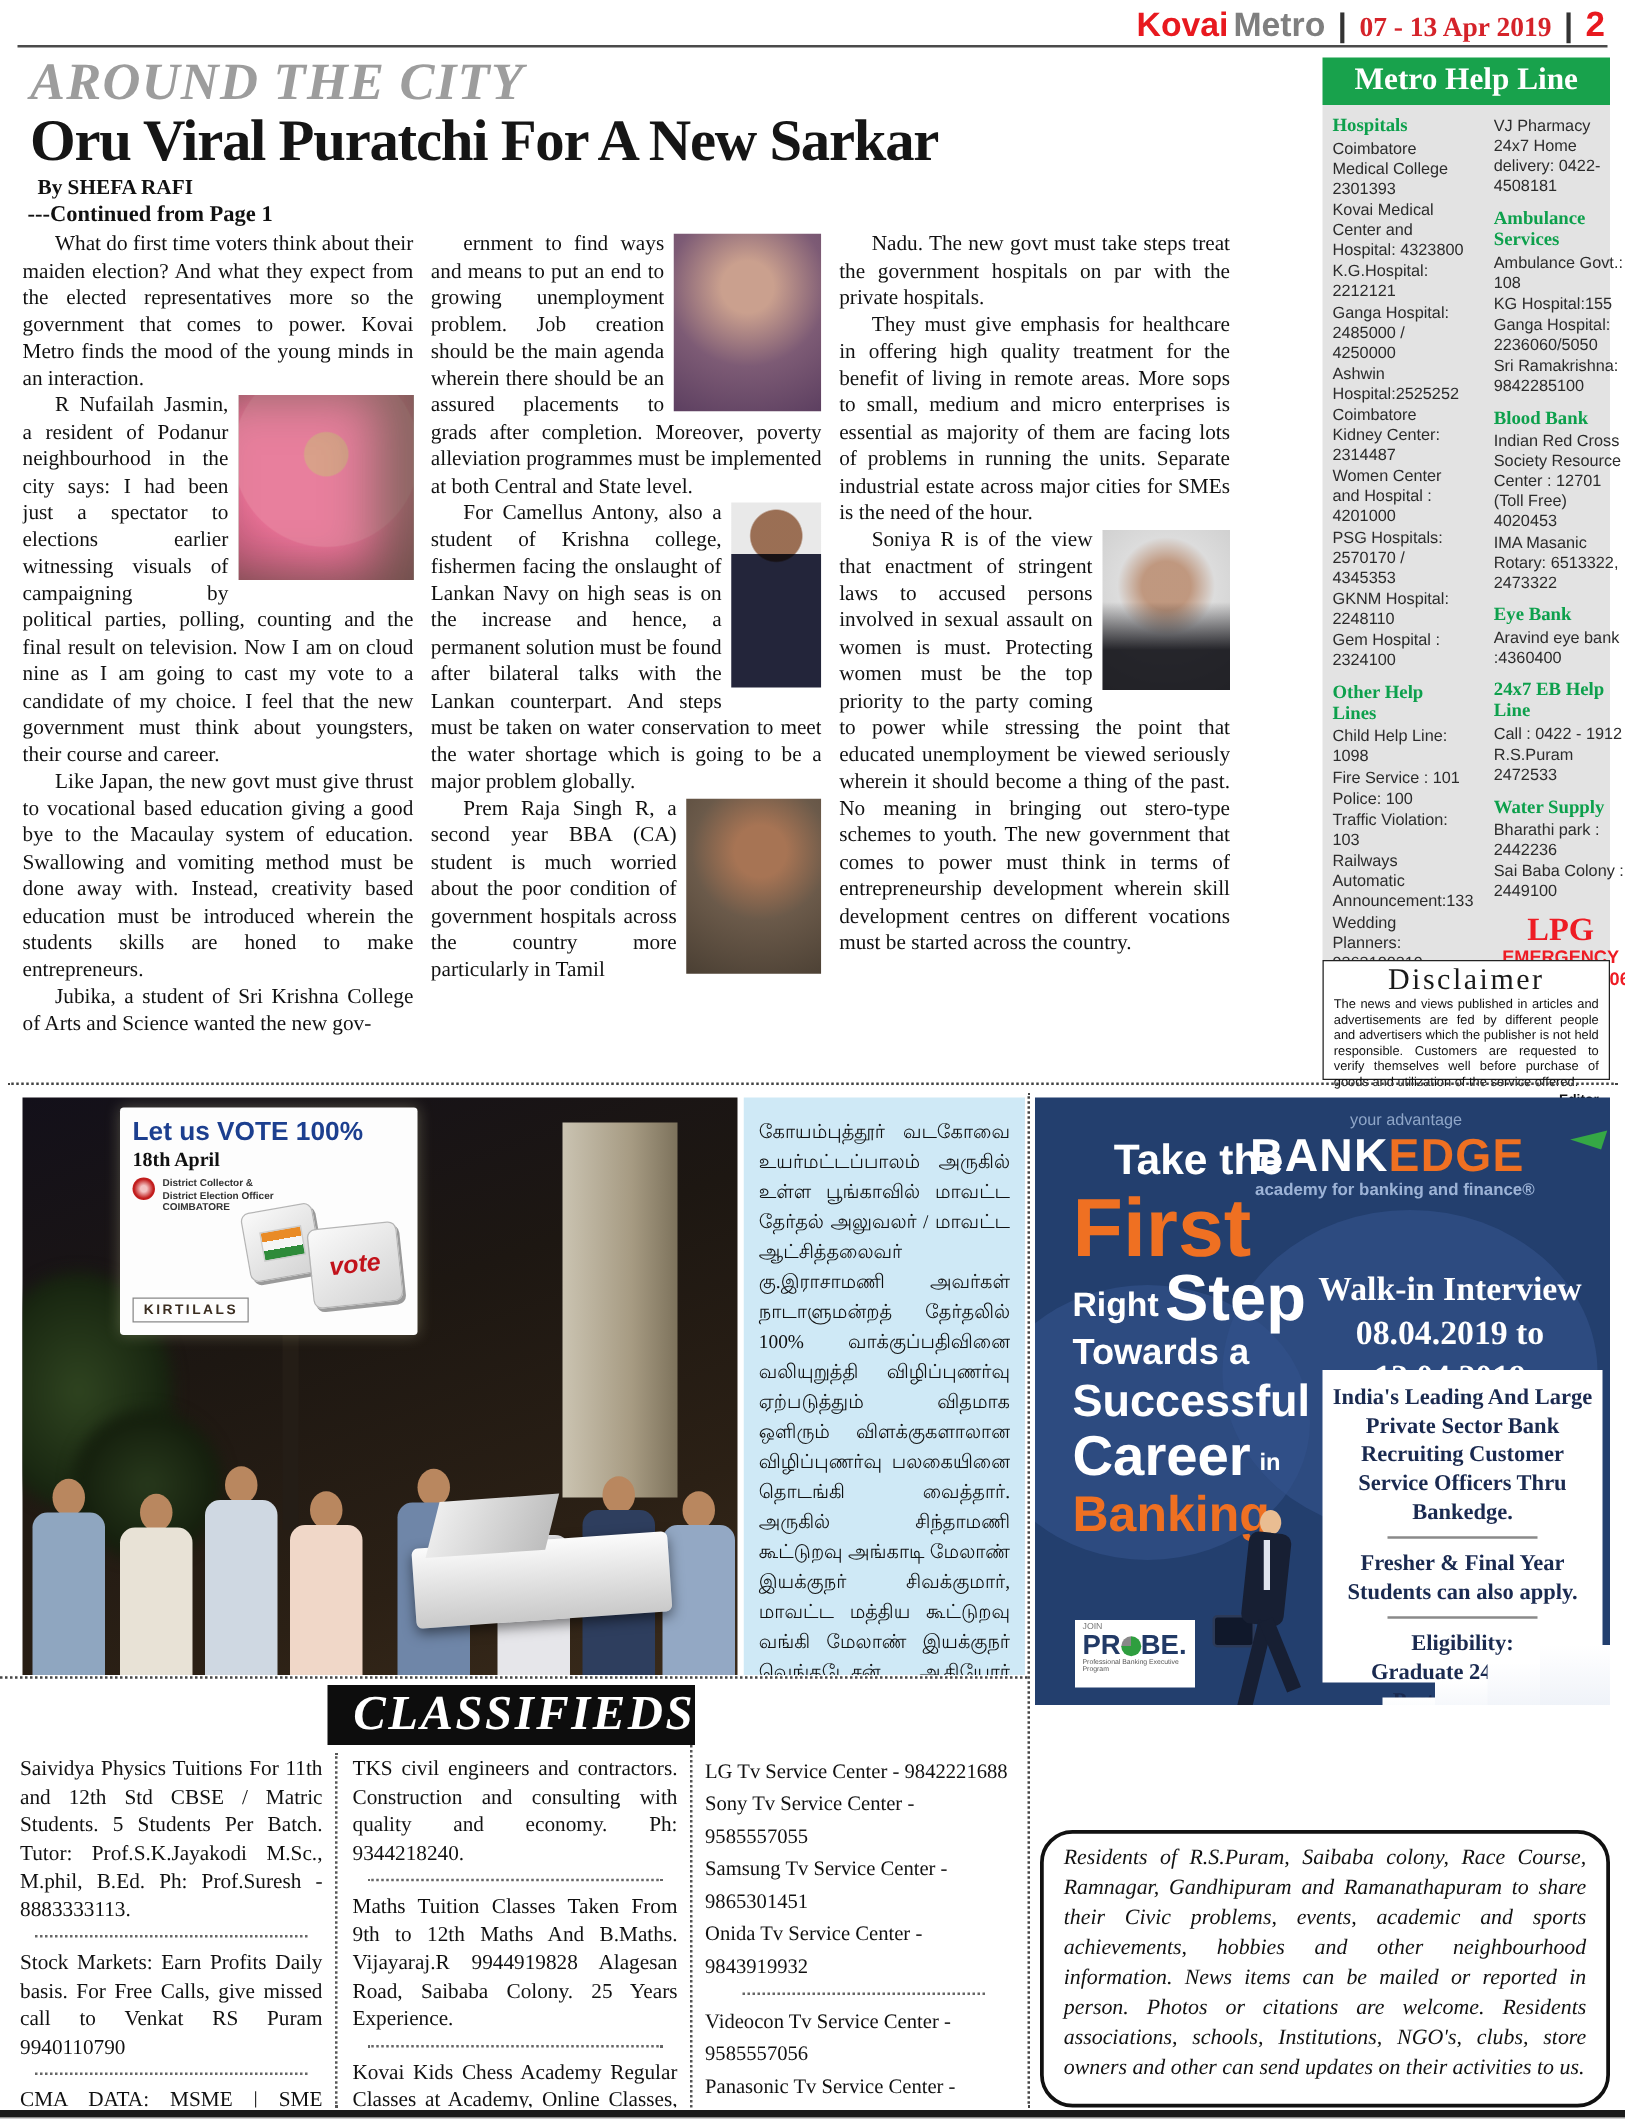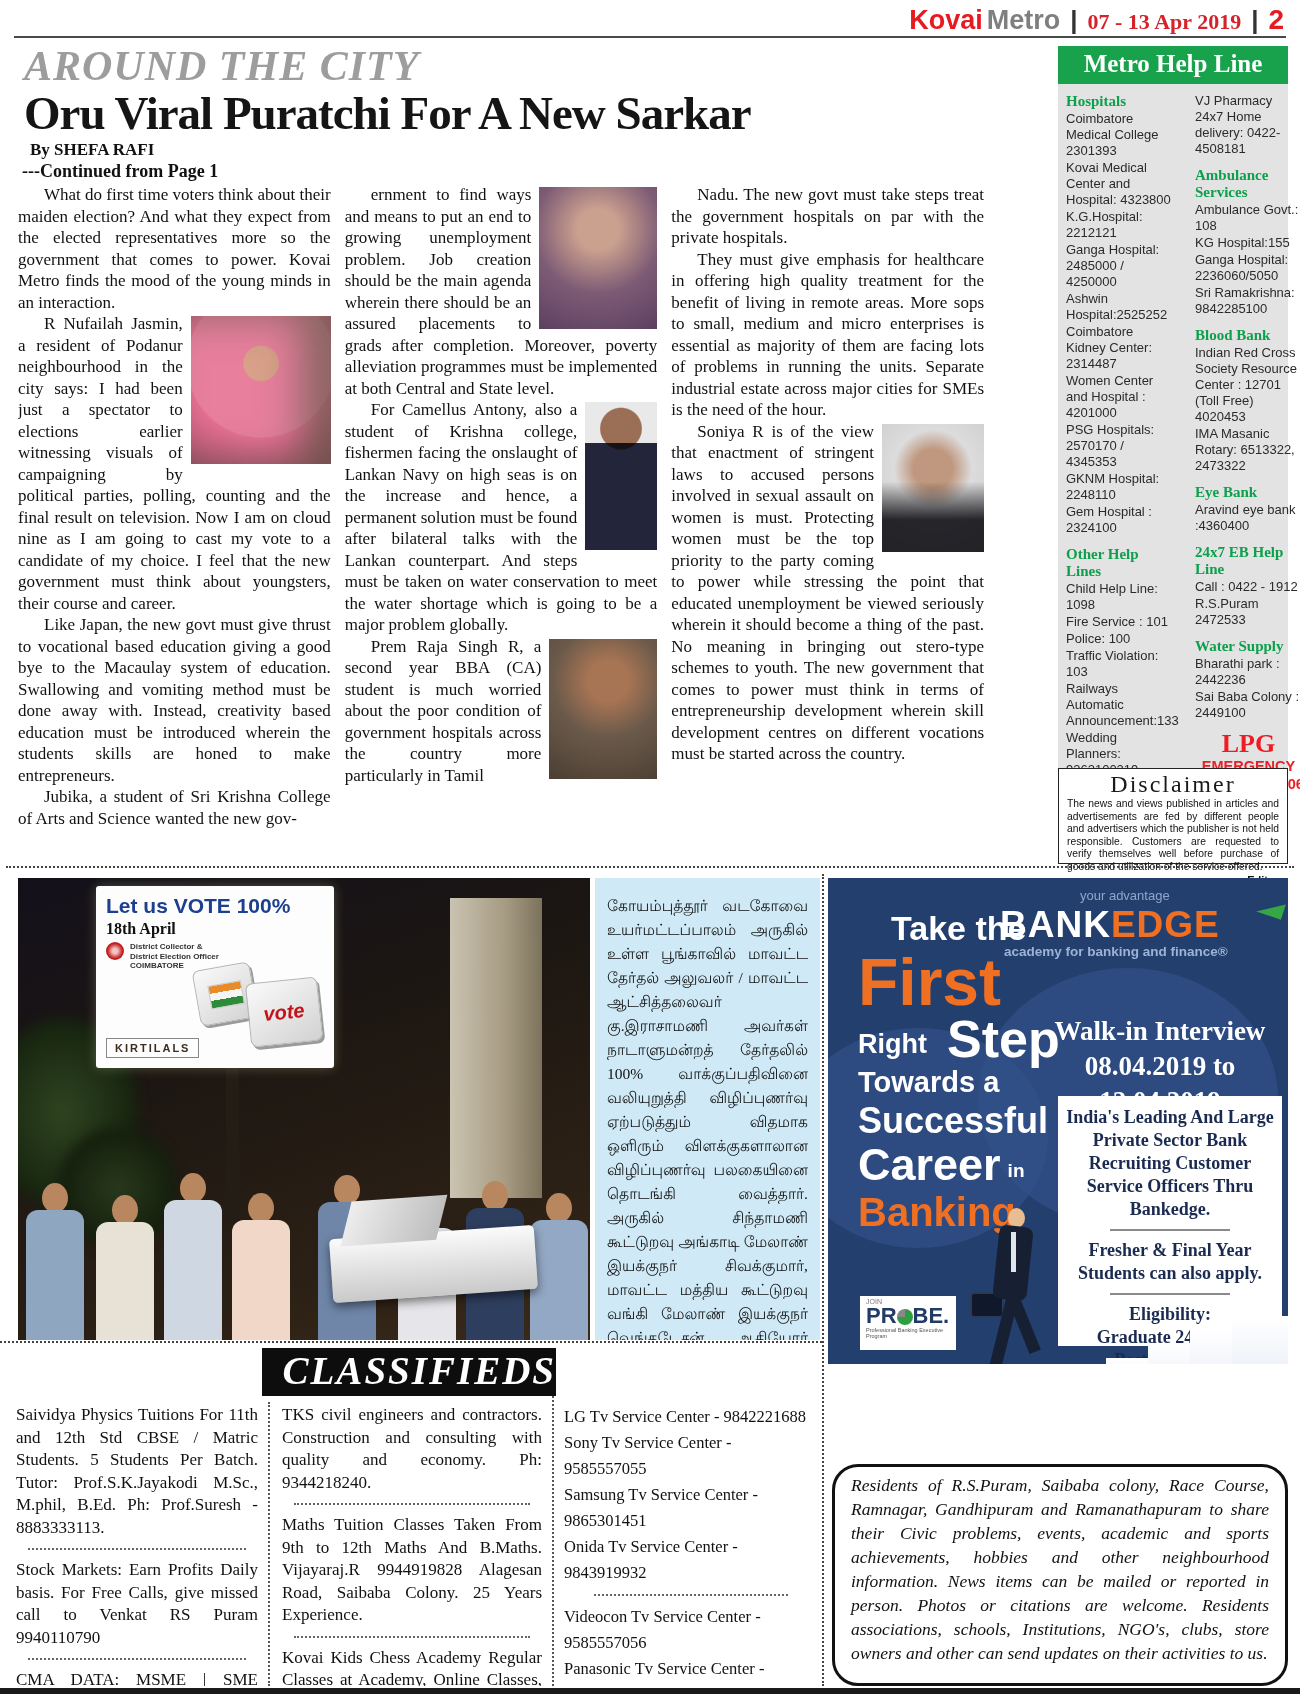--- a/index.html
+++ b/index.html
@@ -133,21 +133,21 @@
     font-weight:bold; font-size:37px; letter-spacing:1px; color:#fff; }
   .be-brand .edge { color:#ef7022; }
   .be-arrow { position:absolute; left:430px; top:22px; width:0; height:0;
     border-left:26px solid transparent; border-bottom:16px solid #35a845; transform:rotate(18deg); }
   .be-brandsub { position:absolute; left:176px; top:66px; color:#9db3d6; font-family:"Liberation Sans", sans-serif;
     font-size:13.5px; font-weight:bold; }
   .be-stack { position:absolute; left:30px; top:28px; width:200px; font-family:"Liberation Sans", sans-serif;
     font-weight:bold; color:#fff; }
   .bs-take { font-size:34px; line-height:44px;margin-left:33px; }
   .bs-first { font-size:66px; line-height:64px; color:#ef7022; }
-  .bs-rightstep { display:flex; align-items:flex-end; gap:20px; }
+  .bs-rightstep { display:flex; align-items:flex-end; gap:5px; }
   .bs-right { font-size:27px; line-height:40px; }
   .bs-step { font-size:52px; line-height:50px; }
   .bs-towards { font-size:29px; line-height:36px; }
   .bs-successful { font-size:36px; line-height:42px; }
   .bs-careerin { display:flex; align-items:flex-end; gap:7px; }
   .bs-career { font-size:45px; line-height:46px; }
   .bs-in { font-size:19px; line-height:34px; }
   .bs-banking { font-size:40px; line-height:48px; color:#ef7022; }
   .probe { position:absolute; left:32px; top:418px; width:96px; height:54px; background:#fff; padding:2px 6px; }
   .probe-join { font-family:"Liberation Sans", sans-serif; font-size:7px; color:#777; }

